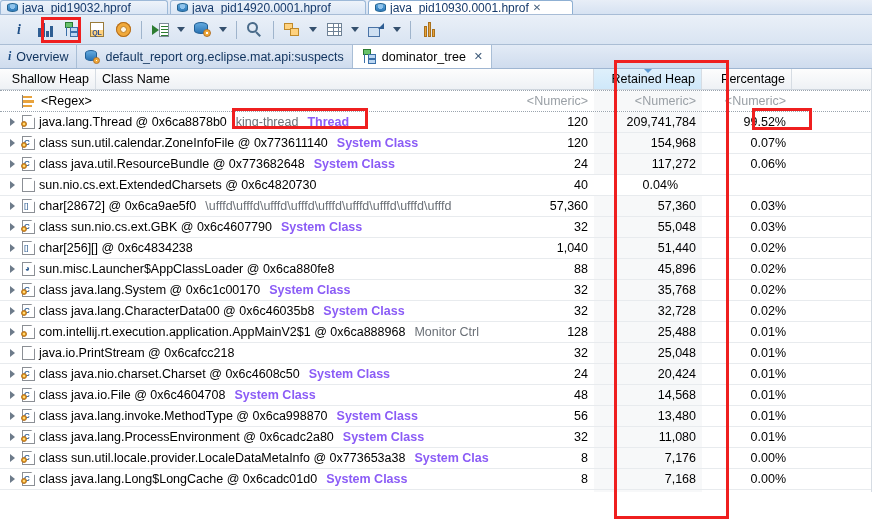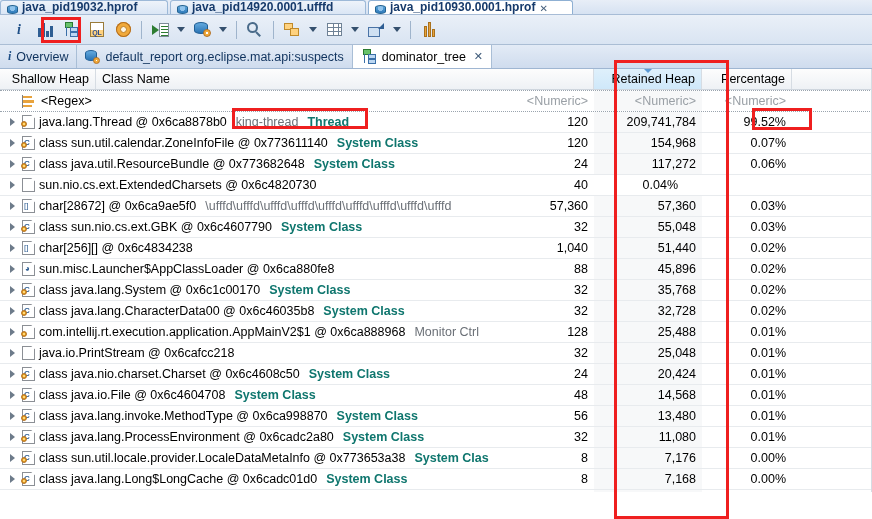--- a/index.html
+++ b/index.html
@@ -12,28 +12,27 @@
 
   
   .editor-tabs{
     position:relative;height:14px;
     background:linear-gradient(#e8eef7,#d6e2f2);
     border-bottom:1px solid #a7bcd6;
     overflow:hidden;
   }
   .etab{
     position:absolute;top:0;height:14px;
-    display:flex;align-items:flex-end;gap:4px;
+    display:flex;align-items:center;gap:4px;
     padding:0 6px;white-space:nowrap;
     font-size:12px;color:#163a6b;
     background:linear-gradient(#eef3fa,#dae6f5);
     border:1px solid #9db9d8;border-bottom:none;
     border-radius:3px 3px 0 0;
     box-sizing:border-box;
-    font-weight:bold;
   }
   .etab.active{background:#fff;border-color:#8fb0d3;}
   .db-ico{
     width:11px;height:9px;flex:none;position:relative;display:inline-block;
   }
   .db-ico:before{
     content:"";position:absolute;left:0;top:0;width:11px;height:9px;
     background:
       radial-gradient(ellipse at 50% 18%,#8fc3ec 0 45%,transparent 46%),
       linear-gradient(#5fa8dd,#2f79b8);
@@ -185,39 +184,39 @@
   .ficon.arr .ltr{position:absolute;left:2px;top:0;font-size:8px;color:#2f5e93;line-height:14px;}
   .ficon.cl .ltr{position:absolute;left:3px;top:0;font-size:8px;color:#2f5e93;line-height:14px;}
 
   .regex-ico{width:15px;height:13px;flex:none;position:relative;}
   .regex-ico b{position:absolute;display:block;background:#e8a33d;}
   .regex-ico b.a1{left:1px;top:1px;width:9px;height:2px;}
   .regex-ico b.a2{left:1px;top:5px;width:11px;height:3px;}
   .regex-ico b.a3{left:1px;top:10px;width:9px;height:2px;}
   .regex-ico b.vl{left:0;top:0;width:1px;height:13px;background:#7d7d7d;}
 
-  .sysclass{color:#0f766e;font-weight:bold;margin-left:5px;}
+  .sysclass{color:#8b5cf6;font-weight:bold;margin-left:5px;}
   .meta{color:#6b7077;margin-left:5px;}
 
   
   .edge{position:absolute;right:0;top:0;bottom:0;width:1px;background:#d6dce3;}
 </style>
 </head>
 <body>
 
 <div class="app">
 
   <div class="editor-tabs">
     <div class="etab" style="left:0px;width:168px;">
       <span class="db-ico"></span>
       <span>java_pid19032.hprof</span>
     </div>
     <div class="etab" style="left:170px;width:196px;">
       <span class="db-ico"></span>
-      <span>java_pid14920.0001.ufffd</span>
+      <span>java_pid14920.0001.hprof</span>
     </div>
     <div class="etab active" style="left:368px;width:205px;">
       <span class="db-ico"></span>
       <span>java_pid10930.0001.hprof</span>
       <span class="xmark">✕</span>
     </div>
   </div>
 
   <div class="toolbar">
     <div class="tb">

